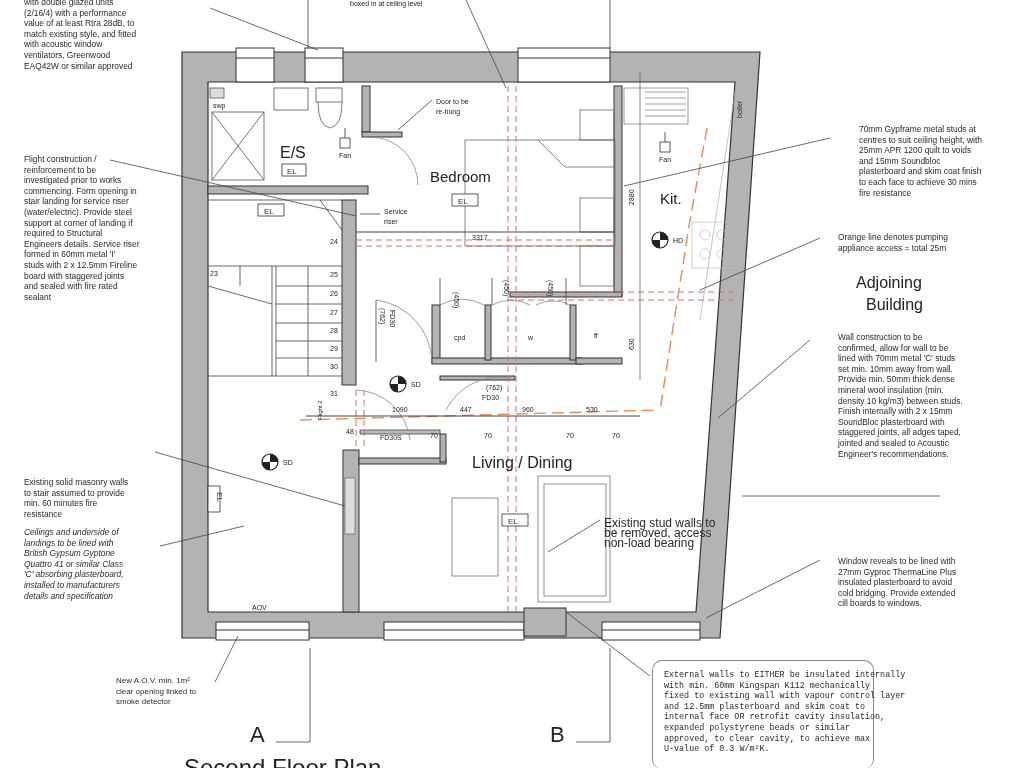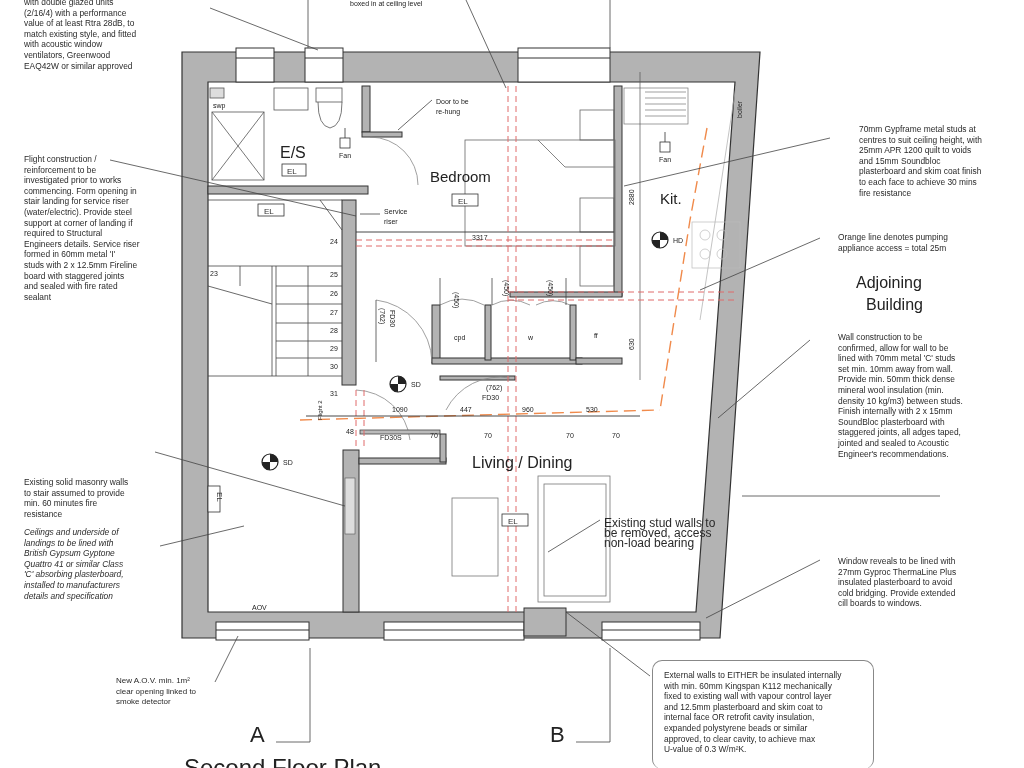--- a/index.html
+++ b/index.html
@@ -352,21 +352,21 @@
     <span>insulated plasterboard to avoid</span>
     <span>cold bridging. Provide extended</span>
     <span>cill boards to windows.</span>
 </div>
 <div class="note" style="left:604px;top:518px;font-size:12px;line-height:10px;">
   <span>Existing stud walls to</span>
     <span>be removed, access</span>
     <span>non-load bearing</span>
 </div>
 <div class="cloud"></div>
-<div class="note" style="left:664px;top:670px;">
+<div class="note" style="left:664px;top:670px;font-family:Liberation Mono, monospace;">
   <span>External walls to EITHER be insulated internally</span>
     <span>with min. 60mm Kingspan K112  mechanically</span>
     <span>fixed to existing wall with vapour control layer</span>
     <span>and 12.5mm plasterboard  and skim coat to</span>
     <span>internal face OR retrofit cavity insulation,</span>
     <span>expanded polystyrene beads or similar</span>
     <span>approved, to clear cavity, to achieve max</span>
     <span>U-value of 0.3 W/m²K.</span>
 </div>
 

